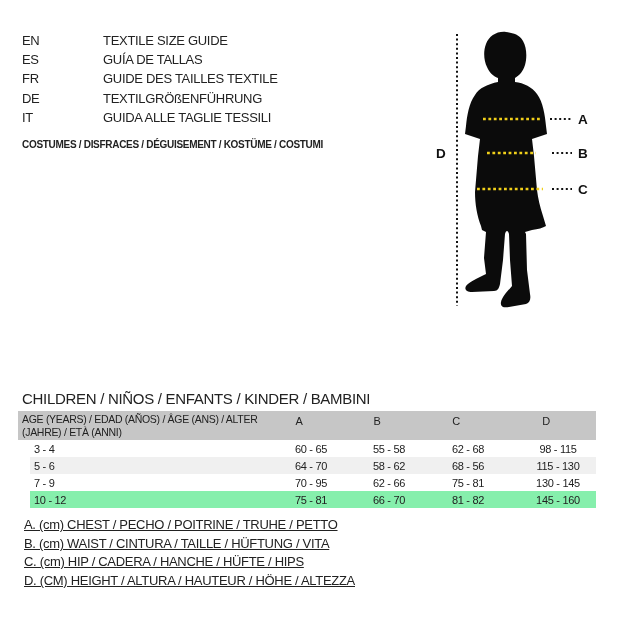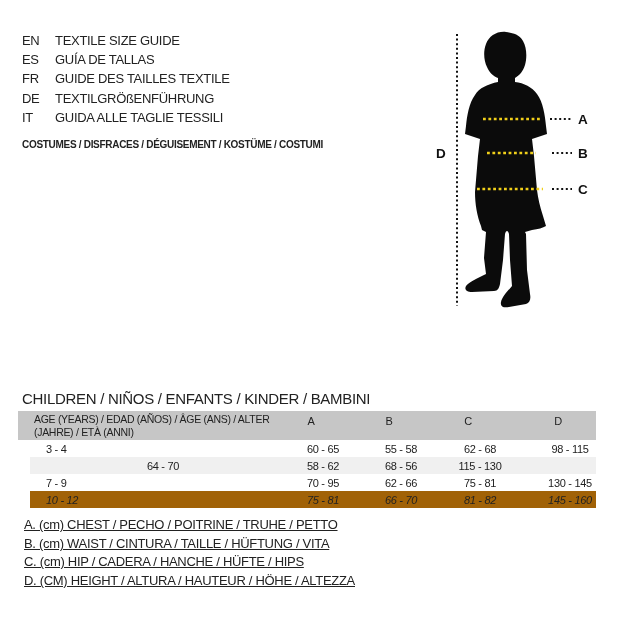--- a/index.html
+++ b/index.html
@@ -7,42 +7,42 @@
   .page {
     position:relative; width:620px; height:620px; background:#ffffff;
     font-family:"Liberation Sans", sans-serif; color:#222;
     letter-spacing:-0.3px; overflow:hidden;border-radius:17px;
   }
 
   
   .lang-block { position:absolute; left:22px; top:31px; }
   .lang-row { display:flex; line-height:19.2px; font-size:13px; }
   .lang-code { width:33px; flex:0 0 33px; }
-  .lang-label { white-space:nowrap; }
+  .lang-label { white-space:nowrap;margin-left:48px; }
 
   .costumes-line {
     position:absolute; left:22px; top:140px;
     font-size:10px; font-weight:bold; line-height:1; white-space:nowrap;
   }
 
   
   .figure-svg { position:absolute; left:420px; top:20px; }
   .figure-svg text {
     font-family:"Liberation Sans", sans-serif;
     font-weight:bold; font-size:13.5px; fill:#111;
   }
 
   
   .section-title {
     position:absolute; left:22px; top:391px;
     font-size:15px; line-height:1; white-space:nowrap;
   }
 
   .size-table { position:absolute; left:18px; top:411px; width:578px; font-size:11px; }
-  .t-grid { display:grid; grid-template-columns:242px 78px 78px 80px 100px;padding-left:12px; }
+  .t-grid { display:grid; grid-template-columns:242px 78px 78px 80px 100px; }
   .t-header { min-height:27px; align-items:start; }
   .t-header .age-h { padding:2px 0 2px 4px; font-size:10.5px; line-height:12.5px; }
   .t-header .col-h { text-align:center; padding-top:4px; }
   .t-row { height:17px; align-items:center;margin-left:12px; }
   .t-row .age-c { padding-left:4px; }
   .t-row .val { text-align:center; }
 
   
   .legend { position:absolute; left:24px; top:516px; font-size:13px; line-height:18.7px;text-decoration:underline; }
   .legend-line { white-space:nowrap; }
@@ -119,33 +119,34 @@
       <div class="col-h">D</div>
     </div>
     <div class="t-grid t-row">
       <div class="age-c">3 - 4</div>
       <div class="val">60 - 65</div>
       <div class="val">55 - 58</div>
       <div class="val">62 - 68</div>
       <div class="val">98 - 115</div>
     </div>
     <div class="t-grid t-row" style="background:#f0f0f0;">
+      <div class="age-c">5 - 6</div>
       <div class="val">64 - 70</div>
       <div class="val">58 - 62</div>
       <div class="val">68 - 56</div>
       <div class="val">115 - 130</div>
     </div>
     <div class="t-grid t-row">
       <div class="age-c">7 - 9</div>
       <div class="val">70 - 95</div>
       <div class="val">62 - 66</div>
       <div class="val">75 - 81</div>
       <div class="val">130 - 145</div>
     </div>
-    <div class="t-grid t-row" style="background:#a16207;font-style:italic;">
+    <div class="t-grid t-row" style="background:#86efac;">
       <div class="age-c">10 - 12</div>
       <div class="val">75 - 81</div>
       <div class="val">66 - 70</div>
       <div class="val">81 - 82</div>
       <div class="val">145 - 160</div>
     </div>
   </div>
 
   <div class="legend">
     <div class="legend-line">A. (cm) CHEST / PECHO / POITRINE / TRUHE / PETTO</div>

